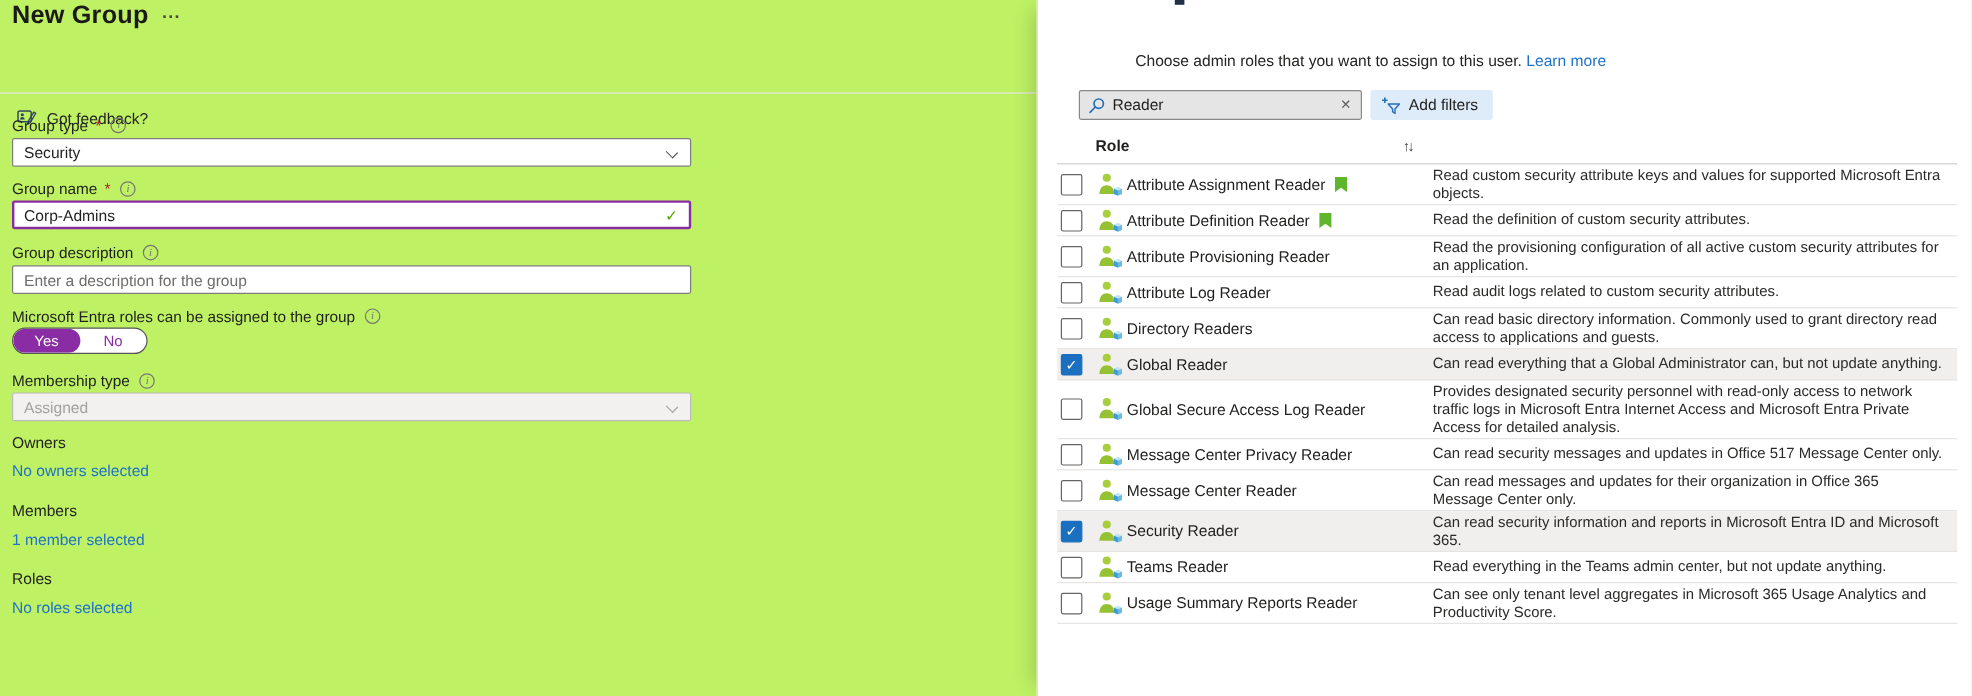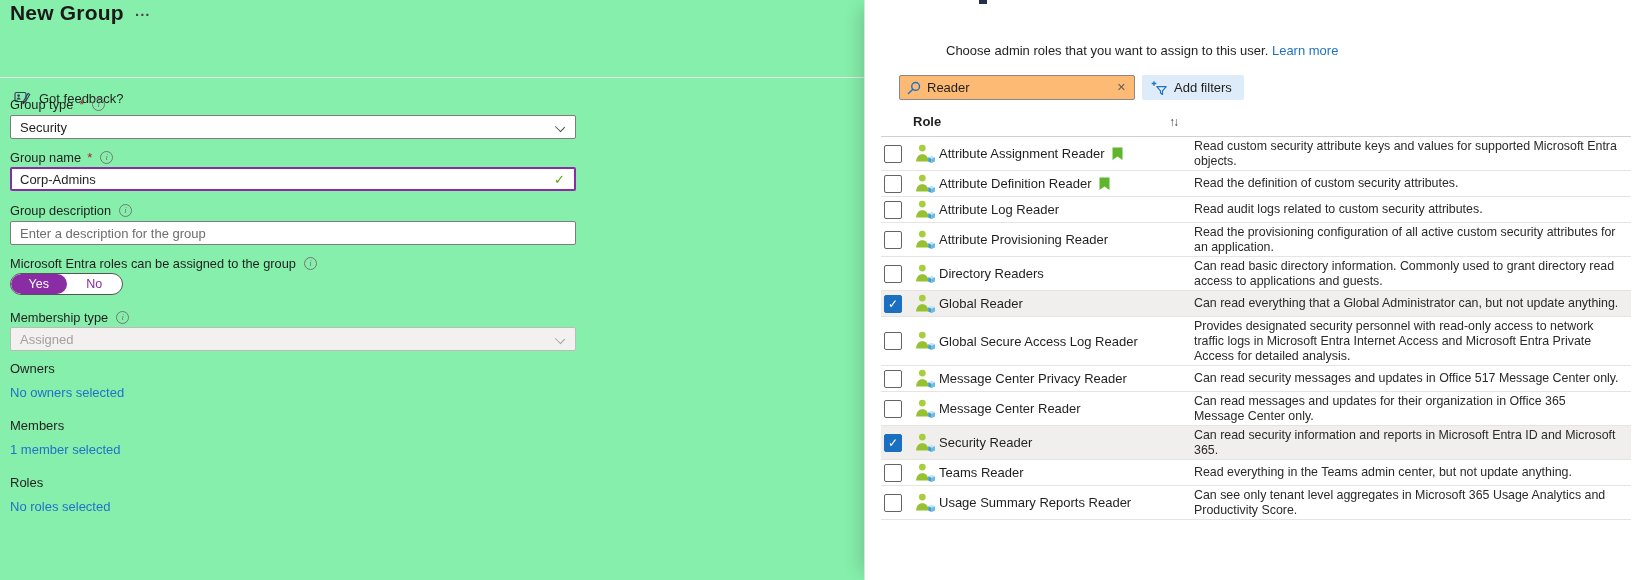--- a/index.html
+++ b/index.html
@@ -5,21 +5,21 @@
   * { box-sizing: border-box; margin: 0; padding: 0; }
   html,body { width:1643px; height:580px; }
   body {
     position: relative;
     background: #fff;
     font-family: "Liberation Sans", sans-serif;
     color: #201f1e;
     overflow: hidden;
   }
   
-  .lp { position:absolute; left:0; top:0; width:864px; height:580px; background:#86efac; }
+  .lp { position:absolute; left:0; top:0; width:864px; height:580px; background:#bef264; }
   .lp .abs { position:absolute; left:10px; }
   .page-title { top:1px; font-size:21px; font-weight:700; color:#1b1a19; letter-spacing:.2px; }
   .more-menu { left:135px !important; top:2px; font-size:15px; font-weight:700; color:#4a4948; letter-spacing:1px; cursor:pointer; }
   .feedback { top:55px; display:flex; align-items:center; gap:8px; font-size:13px; color:#252423; cursor:pointer; left:14px !important;margin-top:36px; }
   .divider { top:77px; left:0 !important; width:864px; border-top:1px solid #e8e6e4; }
   .field-label { display:flex; align-items:center; gap:5px; font-size:12.8px; color:#201f1e; }
   .req { color:var(--asterisk); font-size:13px; margin-left:1px; }
   .info-icon { display:inline-flex; align-items:center; justify-content:center;
     width:13px; height:13px; border:1px solid #777574; border-radius:50%;
     font-size:9px; line-height:1; color:#777574; font-style:italic; font-family:"Liberation Serif",serif; margin-left:3px; cursor:pointer; }
@@ -42,21 +42,21 @@
   .sec-label { font-size:13px; color:#252423; }
   .sec-link { font-size:13px; color:var(--link); cursor:pointer; text-decoration:none; }
   
   .rp { position:absolute; left:864px; top:0; width:779px; height:580px; background:#fff;
     border-left:1px solid #e3e1df; box-shadow:-12px 0 16px -8px rgba(0,0,0,.16); }
   .rp .abs { position:absolute; }
   .title-fragment { left:114px; top:0; width:8px; height:4px; background:#22304a; }
   .intro { left:36px; top:43px; font-size:13px; color:#252423;margin-left:45px; }
   .intro a { color:var(--link); text-decoration:none; cursor:pointer; }
   .searchbox { left:34px; top:75px; width:236px; height:25px; border:1px solid #8a8886;
-    border-radius:2px; display:flex; align-items:center; padding:0 6px 0 7px; gap:6px; background:#fdba74; }
+    border-radius:2px; display:flex; align-items:center; padding:0 6px 0 7px; gap:6px; background:#e5e5e5; }
   .searchbox input { flex:1; border:none; outline:none; font-size:13px; color:#201f1e; background:transparent; min-width:0; }
   .clear-x { color:#605e5c; font-size:11px; cursor:pointer; padding:0 2px; }
   .chip { left:277px; top:75px; height:25px; padding:0 12px 0 9px; background:var(--chip_bg);
     border-radius:2px; display:flex; align-items:center; gap:7px; font-size:13px; color:#1f1e1d; cursor:pointer; }
   .tbl { left:16px; top:107px; width:750px; }
   .thead { display:flex; align-items:center; height:30px; border-bottom:1px solid #d2d0ce;
     font-size:13px; font-weight:700; color:#201f1e; }
   .th-role { margin-left:32px; width:256px; }
   .th-sort { width:25px; font-weight:400; font-size:12px; color:#484644; letter-spacing:-2px; cursor:pointer; }
   .th-desc { flex:1; }
@@ -233,39 +233,39 @@
           <span class="ricon">
             <svg width="22" height="20" viewBox="0 0 22 20">
               <circle cx="8.3" cy="4.1" r="3.4" fill="#a8ce3d"></circle>
               <path d="M2.1 17.6c.2-4.7 2.7-7.3 6.2-7.3 3.6 0 6.1 2.6 6.3 7.3z" fill="#96c132"></path>
               <path d="M14.2 13.2l3.4-1.5 3.4 1.5-3.4 1.5z" fill="#bfe6f4"></path>
               <path d="M14.2 13.2l3.4 1.5v4.4l-3.4-1.5z" fill="#3f9bd0"></path>
               <path d="M21 13.2l-3.4 1.5v4.4l3.4-1.5z" fill="#6cb9e2"></path>
             </svg>
           </span>
           <span class="nwrap">
+            <span>Attribute Provisioning Reader</span>
+          </span>
+          <span class="rdesc">Read the provisioning configuration of all active custom security attributes for an application.</span>
+        </div>
+        <div class="trow">
+          <span class="cb"></span>
+          <span class="ricon">
+            <svg width="22" height="20" viewBox="0 0 22 20">
+              <circle cx="8.3" cy="4.1" r="3.4" fill="#a8ce3d"></circle>
+              <path d="M2.1 17.6c.2-4.7 2.7-7.3 6.2-7.3 3.6 0 6.1 2.6 6.3 7.3z" fill="#96c132"></path>
+              <path d="M14.2 13.2l3.4-1.5 3.4 1.5-3.4 1.5z" fill="#bfe6f4"></path>
+              <path d="M14.2 13.2l3.4 1.5v4.4l-3.4-1.5z" fill="#3f9bd0"></path>
+              <path d="M21 13.2l-3.4 1.5v4.4l3.4-1.5z" fill="#6cb9e2"></path>
+            </svg>
+          </span>
+          <span class="nwrap">
             <span>Attribute Log Reader</span>
           </span>
           <span class="rdesc">Read audit logs related to custom security attributes.</span>
-        </div>
-        <div class="trow">
-          <span class="cb"></span>
-          <span class="ricon">
-            <svg width="22" height="20" viewBox="0 0 22 20">
-              <circle cx="8.3" cy="4.1" r="3.4" fill="#a8ce3d"></circle>
-              <path d="M2.1 17.6c.2-4.7 2.7-7.3 6.2-7.3 3.6 0 6.1 2.6 6.3 7.3z" fill="#96c132"></path>
-              <path d="M14.2 13.2l3.4-1.5 3.4 1.5-3.4 1.5z" fill="#bfe6f4"></path>
-              <path d="M14.2 13.2l3.4 1.5v4.4l-3.4-1.5z" fill="#3f9bd0"></path>
-              <path d="M21 13.2l-3.4 1.5v4.4l3.4-1.5z" fill="#6cb9e2"></path>
-            </svg>
-          </span>
-          <span class="nwrap">
-            <span>Attribute Provisioning Reader</span>
-          </span>
-          <span class="rdesc">Read the provisioning configuration of all active custom security attributes for an application.</span>
         </div>
         <div class="trow">
           <span class="cb"></span>
           <span class="ricon">
             <svg width="22" height="20" viewBox="0 0 22 20">
               <circle cx="8.3" cy="4.1" r="3.4" fill="#a8ce3d"></circle>
               <path d="M2.1 17.6c.2-4.7 2.7-7.3 6.2-7.3 3.6 0 6.1 2.6 6.3 7.3z" fill="#96c132"></path>
               <path d="M14.2 13.2l3.4-1.5 3.4 1.5-3.4 1.5z" fill="#bfe6f4"></path>
               <path d="M14.2 13.2l3.4 1.5v4.4l-3.4-1.5z" fill="#3f9bd0"></path>
               <path d="M21 13.2l-3.4 1.5v4.4l3.4-1.5z" fill="#6cb9e2"></path>

